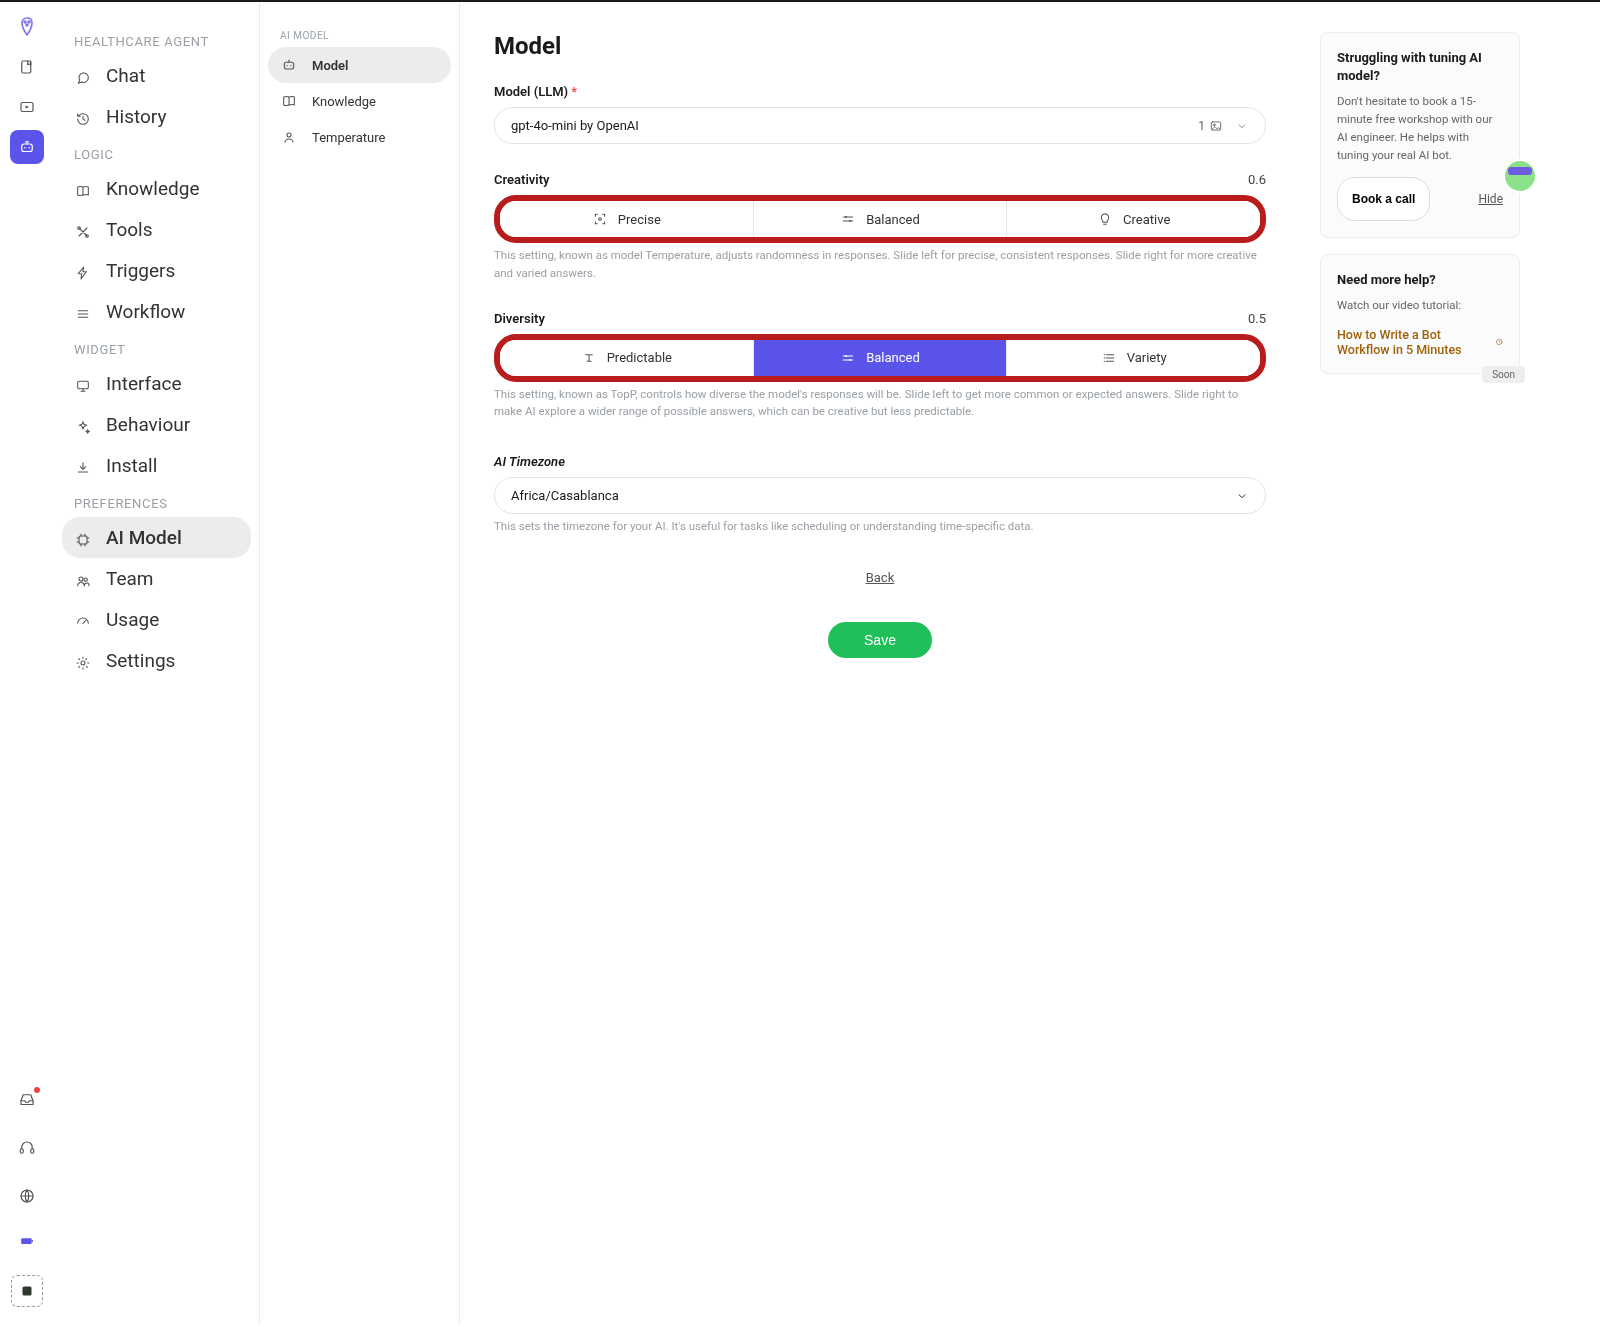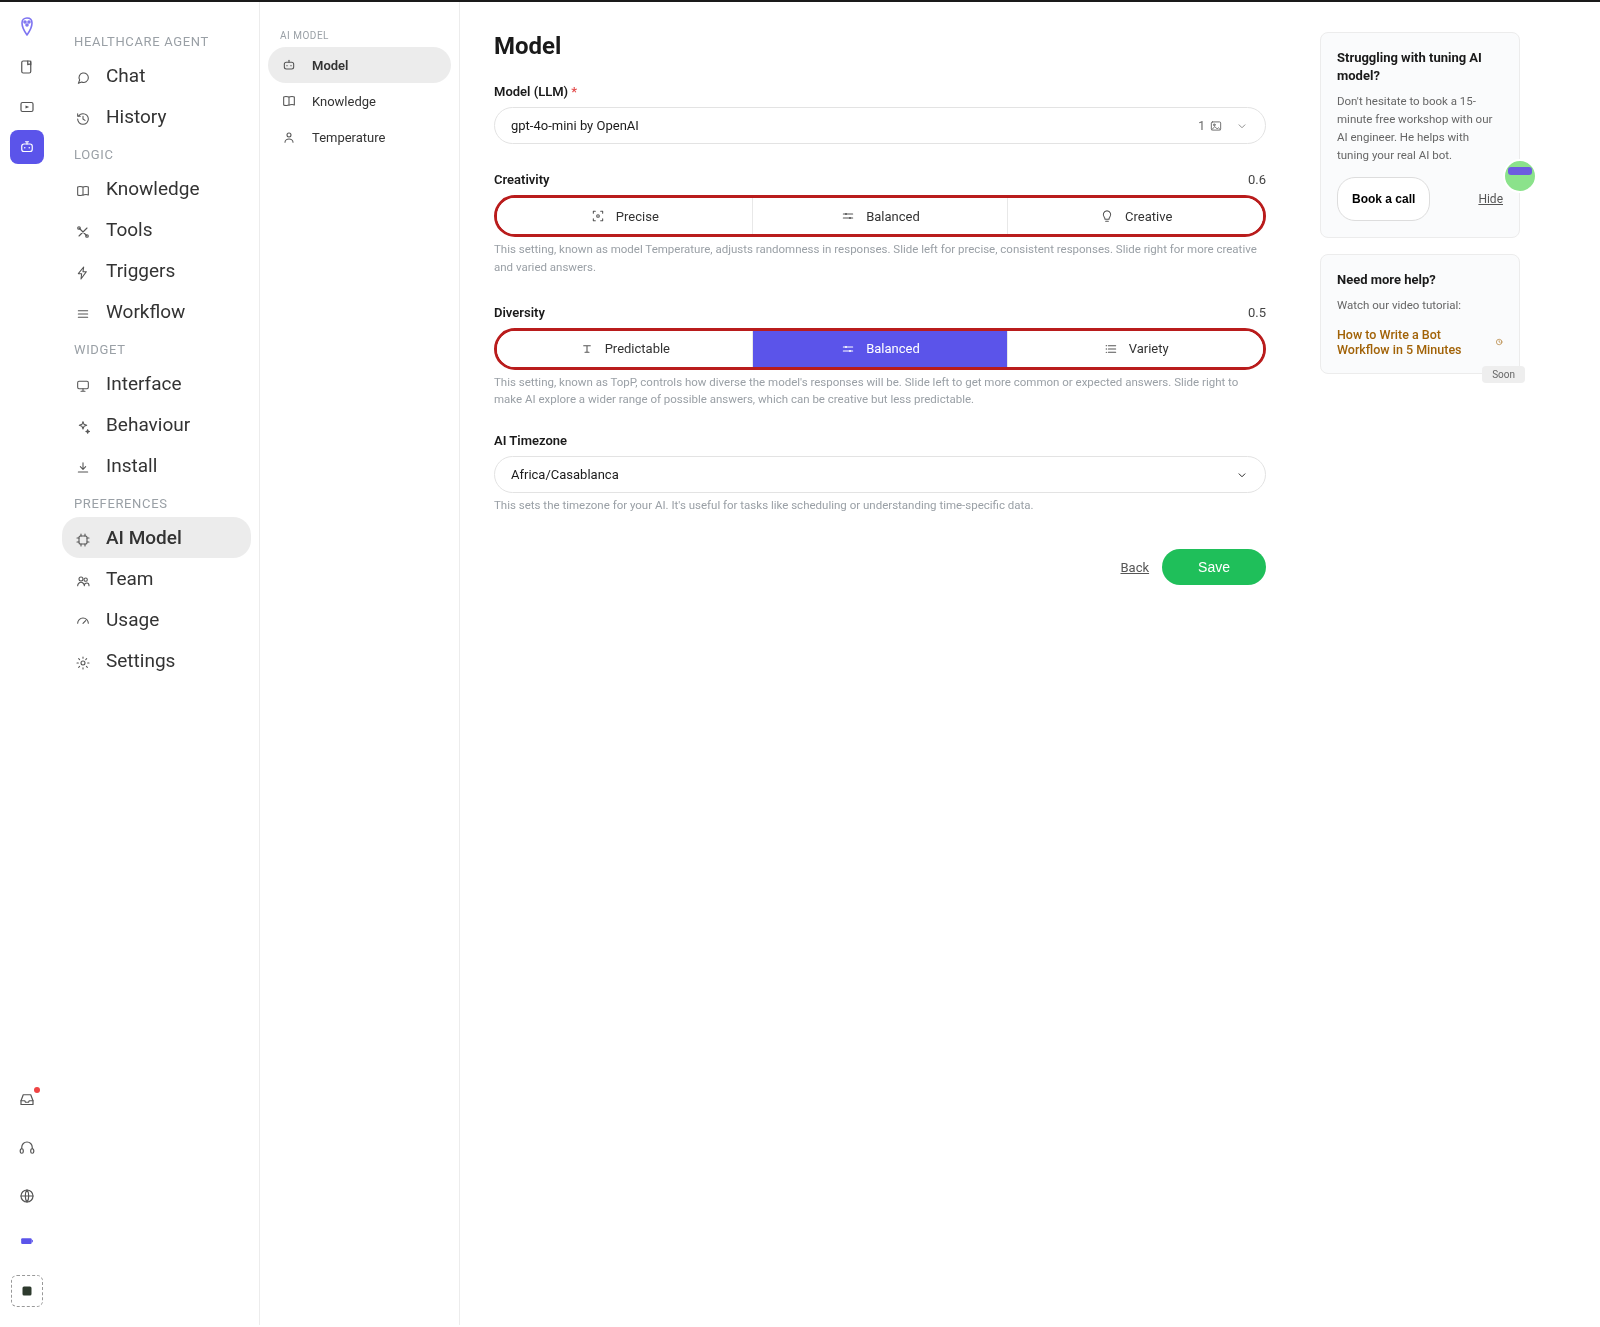--- a/index.html
+++ b/index.html
@@ -111,21 +111,21 @@
 .select-wrap .select-right { display:flex; align-items:center; gap:12px; color:#888; }
 .select-wrap .badge { display:flex; align-items:center; gap:4px; font-size:12px; color:#666; }
 .chev { width:14px; height:14px; }
 
 .section-head { display:flex; align-items:center; justify-content:space-between; margin-top:28px; margin-bottom:8px; }
 .section-head .section-title { font-weight:600; font-size:13px; }
 .section-head .section-value { font-size:13px; color:#444; }
 
 .segmented {
   display:flex;
-  border:3px solid #b91c1c;
+  border:6px solid #b91c1c;
   border-radius: 22px;
   overflow:hidden;
 }
 .segmented .seg {
   flex:1;
   text-align:center;
   padding:10px 8px;
   display:flex; align-items:center; justify-content:center; gap:10px;
   cursor:pointer;
   background:#fff;
@@ -133,21 +133,21 @@
   color:#333;
   border-right:1px solid #e8e8e8;
 }
 .segmented .seg:last-child { border-right:none; }
 .segmented .seg.active { background:#5b54ea; color:#fff; }
 .segmented .seg.active .seg-icon { color:#fff; }
 .seg-icon { width:16px; height:16px; display:flex; align-items:center; justify-content:center; color:#555; }
 
 .helper { font-size:11.5px; color:#9aa0a6; margin-top:4px; line-height:1.55; }
 
-.actions { display:flex; align-items:center; justify-content:flex-end; gap:13px; margin-top:34px; }
+.actions { display:flex; align-items:center; justify-content:flex-end; gap:37px; margin-top:34px;flex-direction:column; }
 .actions .back { font-size:13px; color:#555; text-decoration:underline; cursor:pointer; }
 .actions .save {
   background:#1fbf5a; color:#fff; border:none;
   padding:10px 36px; border-radius:22px; font-size:14px; font-weight:500; cursor:pointer;
 }
 
 
 .rightcol {
   width: 240px;
   flex: 0 0 240px;
@@ -500,21 +500,21 @@
               <circle cx="5" cy="7" r="1" fill="currentColor" stroke="none"></circle>
               <circle cx="5" cy="12" r="1" fill="currentColor" stroke="none"></circle>
               <circle cx="5" cy="17" r="1" fill="currentColor" stroke="none"></circle>
             </svg>
           </span>
         <span>Variety</span>
       </div>
     </div>
     <div class="helper">This setting, known as TopP, controls how diverse the model's responses will be. Slide left to get more common or expected answers. Slide right to make AI explore a wider range of possible answers, which can be creative but less predictable.</div>
 
-    <div class="section-head" style="margin-top:24px;">
+    <div class="section-head" style="margin-top:33px;font-style:italic;">
       <span class="section-title">AI Timezone</span>
     </div>
     <div class="select-wrap">
       <span>Africa/Casablanca</span>
       <svg class="chev" viewBox="0 0 24 24">
           <path d="M7 10l5 5 5-5"></path>
         </svg>
     </div>
     <div class="helper">This sets the timezone for your AI. It's useful for tasks like scheduling or understanding time-specific data.</div>
 

